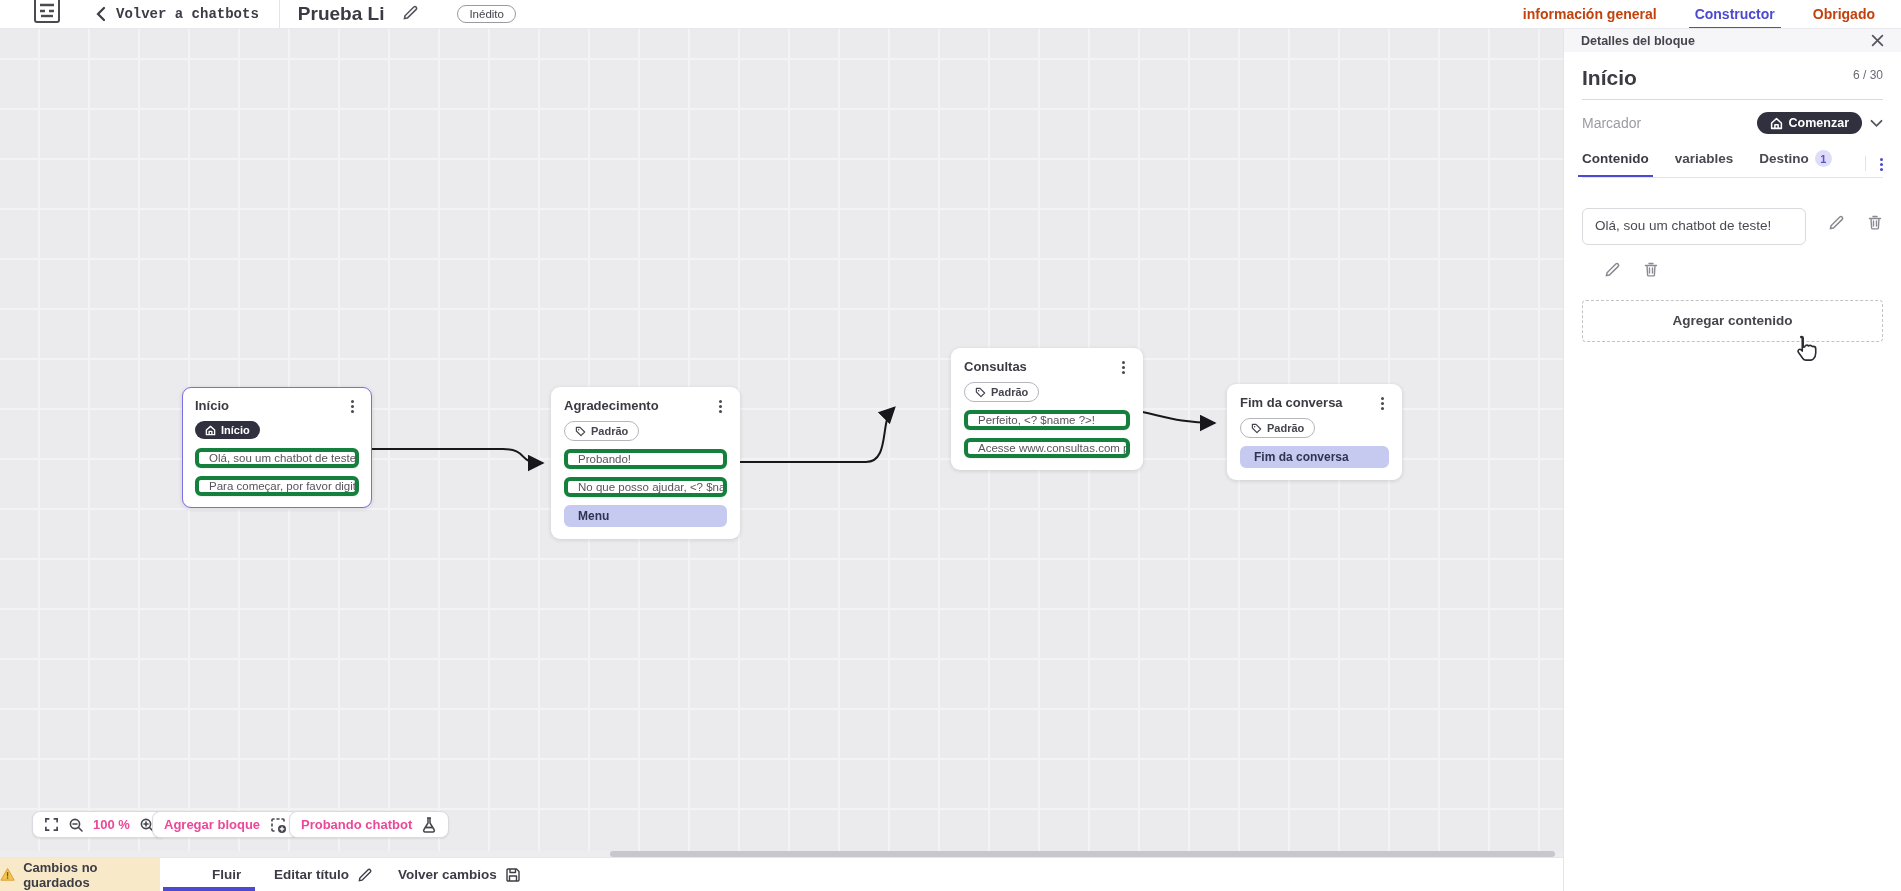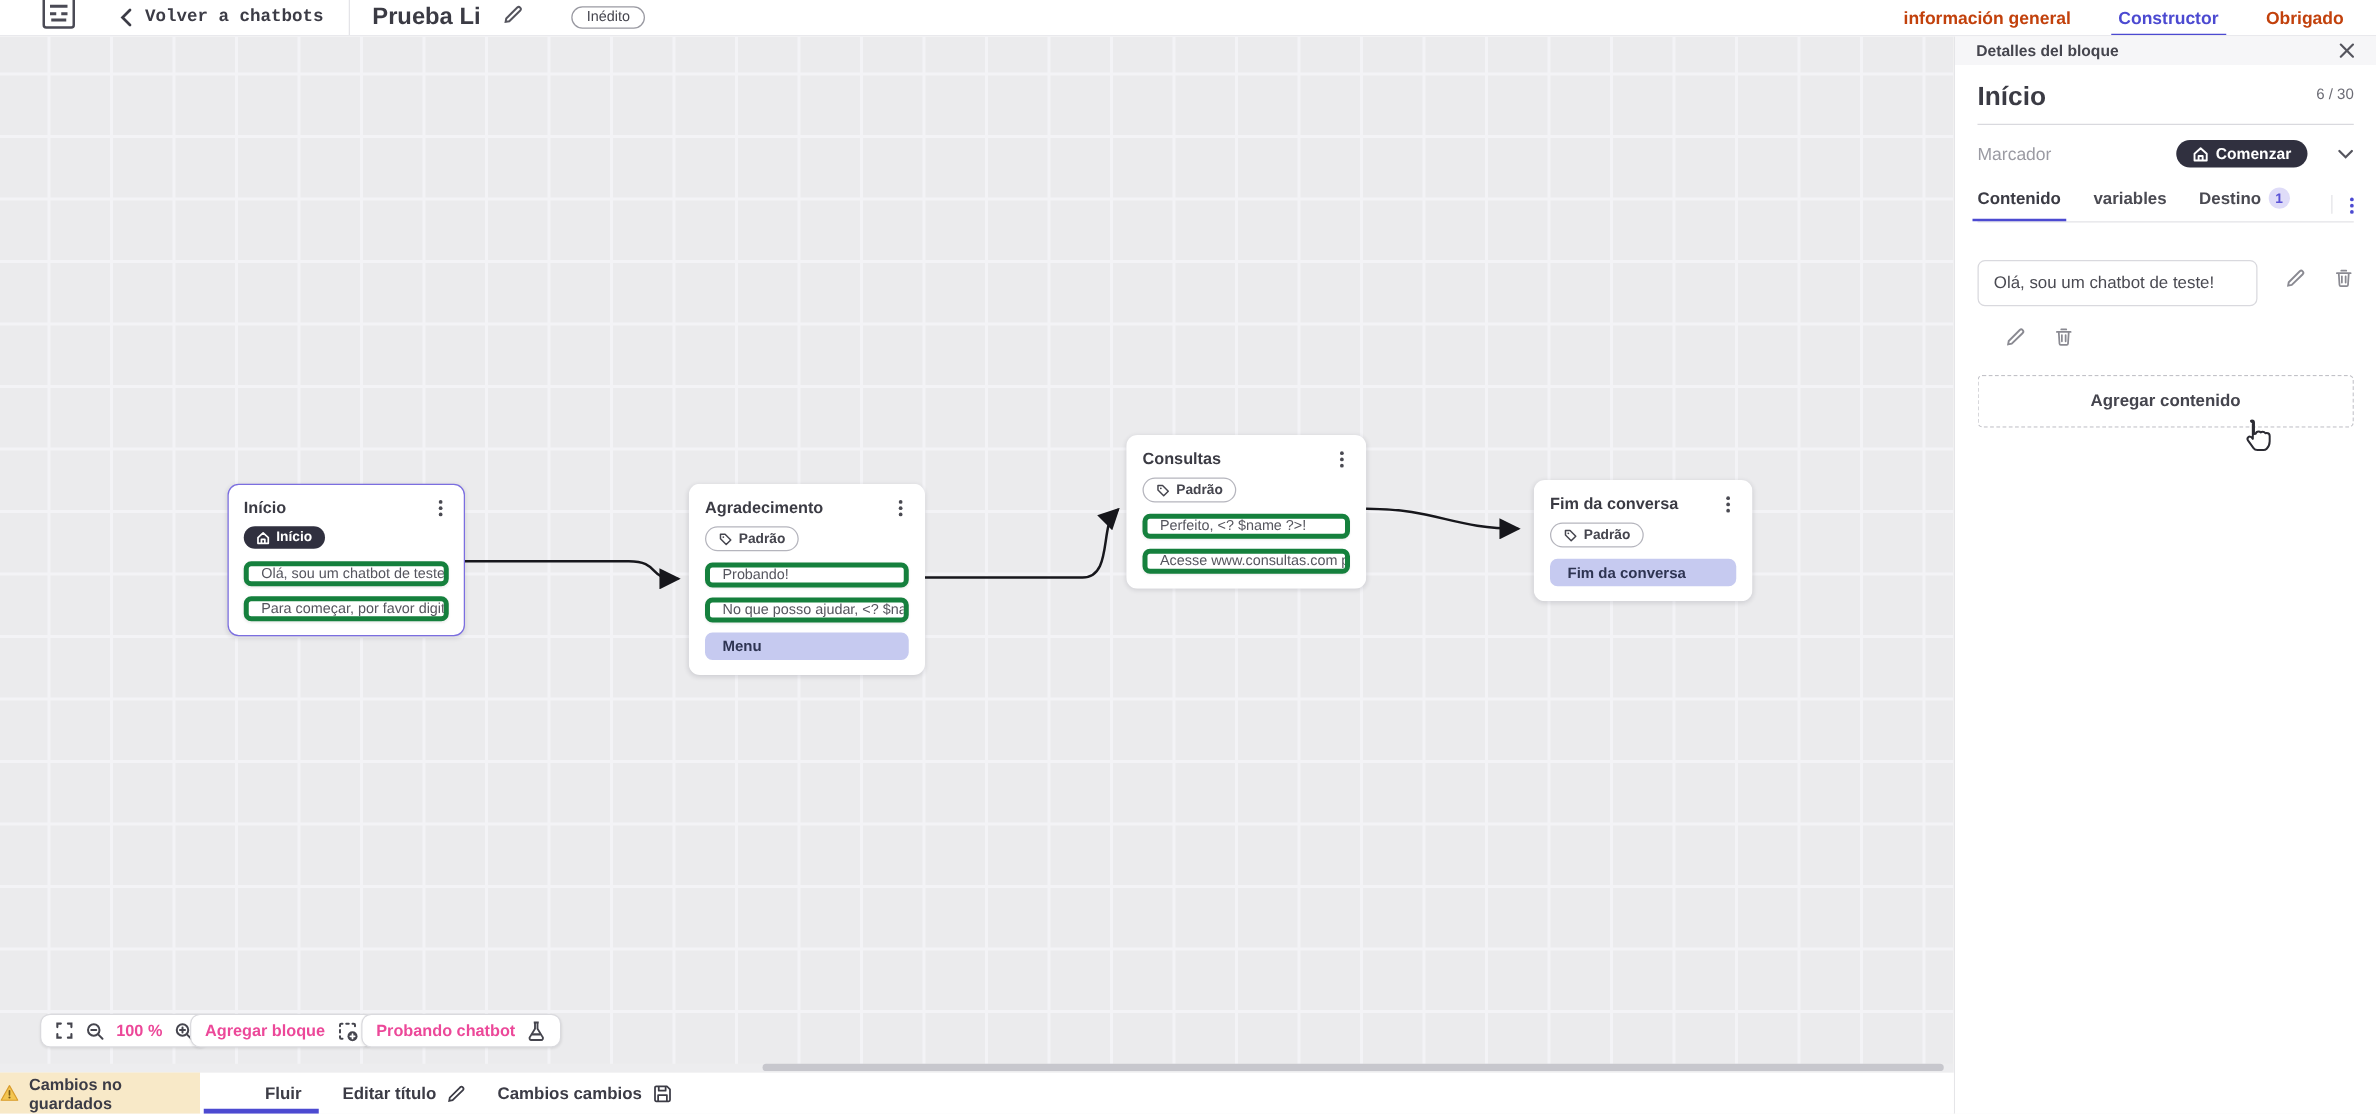--- a/index.html
+++ b/index.html
@@ -84,21 +84,21 @@
                   justify-content:space-between; padding:0 17px; }
   .panel-header-title { font-size:12.5px; font-weight:700; color:#45454e; }
   .panel-close { color:#55555e; cursor:pointer; display:flex; }
   .panel-body { padding:0 18px; }
   .ptitle-row { display:flex; align-items:flex-start; justify-content:space-between;
                 margin-top:14px; border-bottom:1px solid #d9d9de; padding-bottom:9px; }
   .ptitle { font-size:21px; font-weight:600; color:#3b3b44; }
   .pcount { font-size:12px; color:#6b6b74; margin-top:2px; }
   .marker-row { display:flex; align-items:center; justify-content:space-between; margin-top:12px; }
   .marker-label { font-size:14px; color:#9b9ba3; }
-  .marker-right { display:flex; align-items:center; gap:24px; }
+  .marker-right { display:flex; align-items:center; gap:8px; }
   .pill-dark { display:inline-flex; align-items:center; gap:6px; background:#30303f; color:#fff;
                border-radius:13px; padding:4px 13px; font-size:12.5px; font-weight:700; cursor:pointer; }
   .chev-down { color:#55555e; display:flex; cursor:pointer; }
   .ptabs { display:flex; align-items:center; margin-top:16px; border-bottom:1px solid #e3e3e7;
            padding:0; position:relative; }
   .ptab { font-size:13.5px; font-weight:700; color:#4a4a52; padding:0 0 10px; margin-right:26px;
           position:relative; cursor:pointer; display:flex; align-items:center; gap:6px; }
   .ptab.active { color:#3b3b44; }
   .ptab.active::after { content:""; position:absolute; left:-4px; right:-4px; bottom:-1px; height:2.5px; background:#4c4ad1; }
   .count-badge { width:17px; height:17px; border-radius:50%; background:#dfdcf8; color:#5a52d6;
@@ -195,21 +195,21 @@
           <path d="M1.5 1.5h4l5 5-4 4-5-5v-4z"></path>
           <circle cx="4" cy="4" r="0.8" fill="#45454e" stroke="none"></circle>
         </svg>
       <span>Padrão</span>
     </span>
     <div class="node-row">Probando!</div>
     <div class="node-row">No que posso ajudar, &lt;? $name ...</div>
     <div class="node-row highlight">Menu</div>
   </div>
 
-  <div class="node" style="left:901px; top:319px; width:192px;">
+  <div class="node" style="left:951px; top:319px; width:192px;">
     <div class="node-head">
       <span class="node-title">Consultas</span>
       <span class="kebab">
           <span class="kdots"></span>
         </span>
     </div>
     <span class="tag-outline">
       <svg width="11" height="11" viewBox="0 0 12 12" fill="none" stroke="#45454e" stroke-width="1.3" stroke-linejoin="round">
           <path d="M1.5 1.5h4l5 5-4 4-5-5v-4z"></path>
           <circle cx="4" cy="4" r="0.8" fill="#45454e" stroke="none"></circle>
@@ -292,21 +292,21 @@
     <span>Fluir</span>
   </div>
   <div class="bb-underline"></div>
   <div class="bb-item bb-edit">
     <span>Editar título</span>
     <svg width="16" height="16" viewBox="0 0 17 17" fill="none" stroke="#3c3c46" stroke-width="1.5" stroke-linecap="round">
         <path d="M2.5 14.5 3 11.8 11.8 3a1.7 1.7 0 0 1 2.4 2.4L5.4 14l-2.9.5z"></path>
       </svg>
   </div>
   <div class="bb-item bb-save">
-    <span>Cambios cambios</span>
+    <span>Volver cambios</span>
     <svg width="16" height="16" viewBox="0 0 16 16" fill="none" stroke="#3c3c46" stroke-width="1.4" stroke-linejoin="round">
       <path d="M2 3a1 1 0 0 1 1-1h8.5L14 4.5V13a1 1 0 0 1-1 1H3a1 1 0 0 1-1-1V3z"></path>
       <path d="M5 2v3.5h5.5V2M4.5 14V9h7v5"></path>
     </svg>
   </div>
 </div>
 
 <div class="panel">
   <div class="panel-header">
     <span class="panel-header-title">Detalles del bloque</span>

